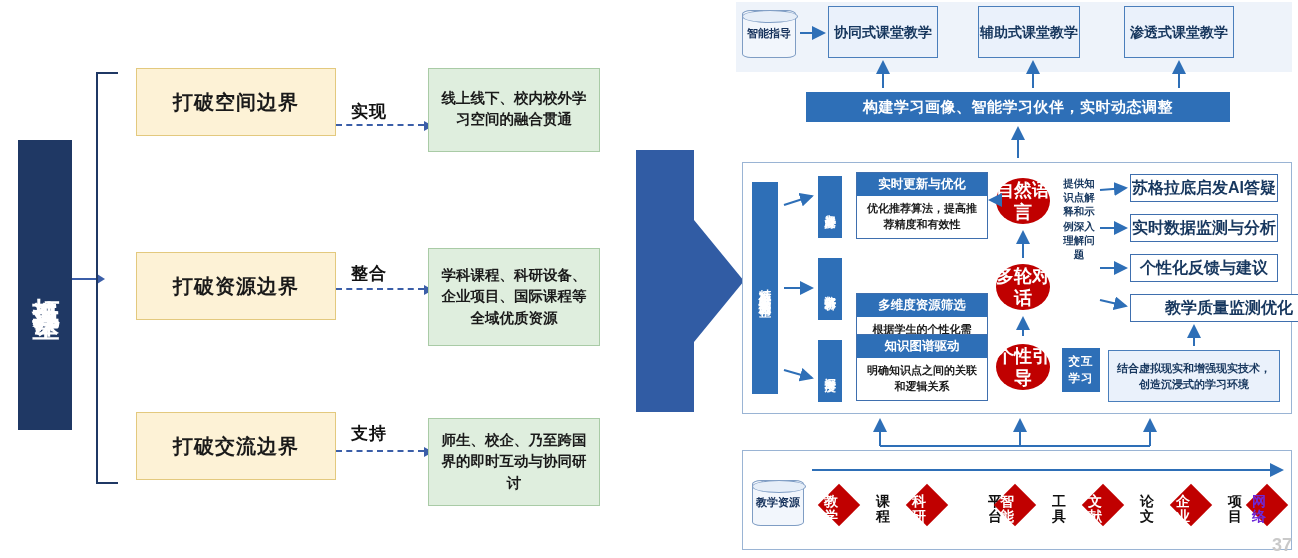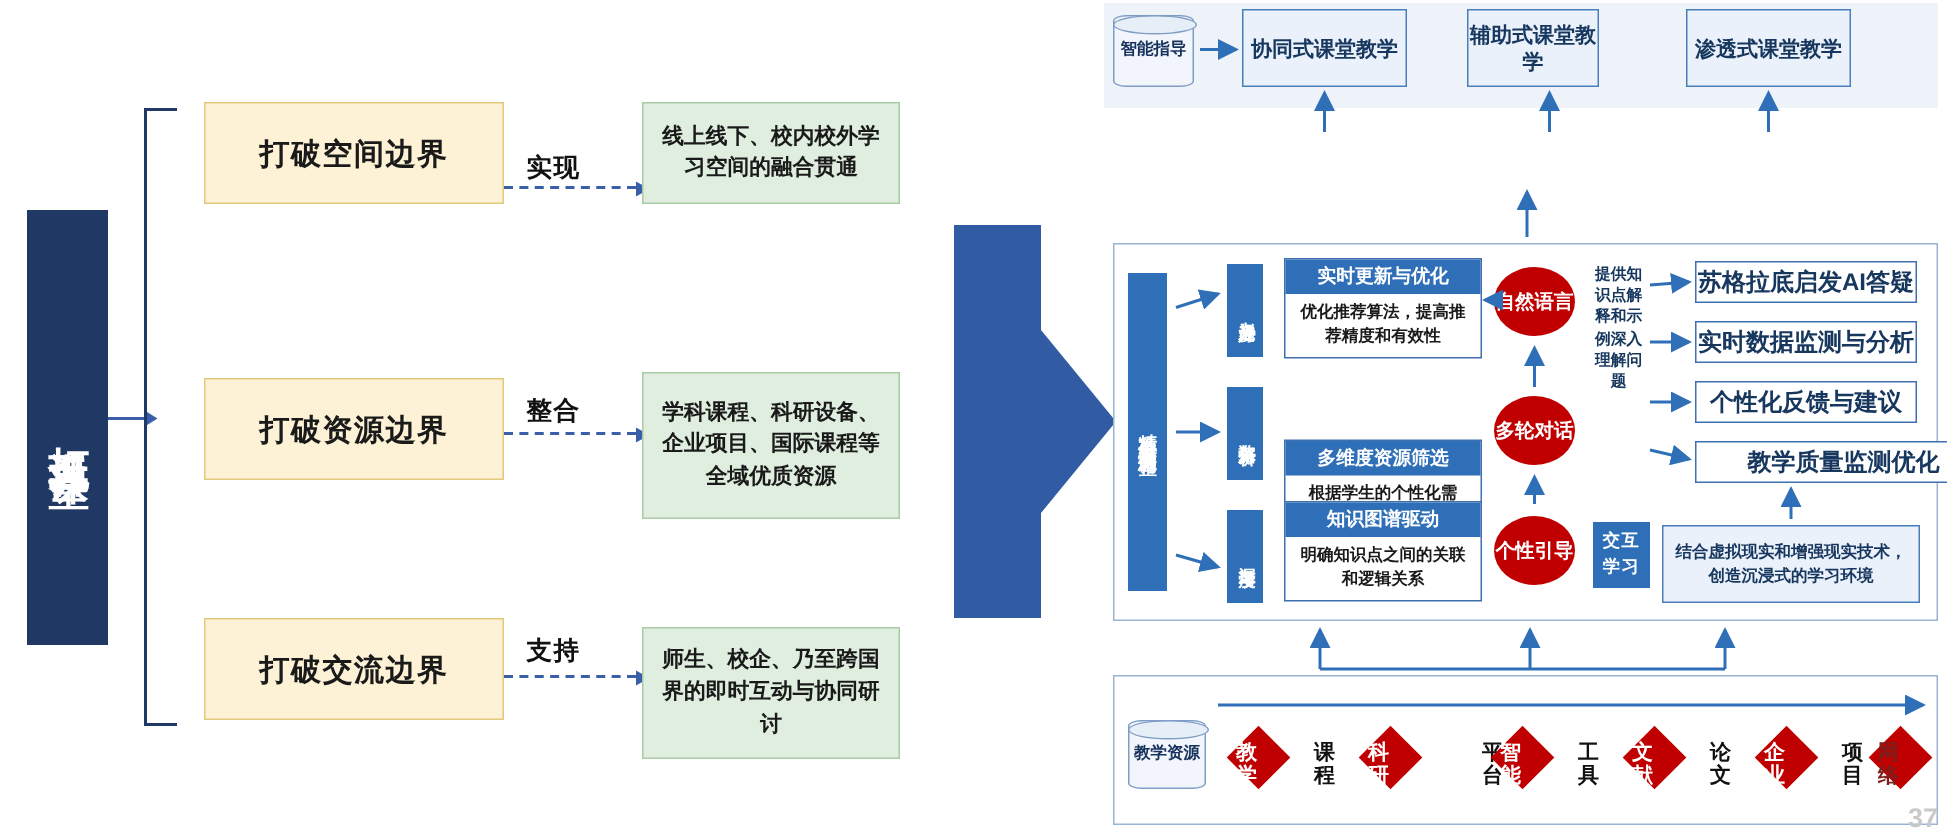--- a/index.html
+++ b/index.html
@@ -181,21 +181,21 @@
     font-size: 11px; color: #1a1a1a; font-weight: bold;
     text-align: center;
     padding: 5px 6px;
     line-height: 1.45;
   }
   .red-ellipse {
     position: absolute;
     background: #c00000; color: #fff;
     border-radius: 50%;
     display: flex; align-items: center; justify-content: center;
-    font-size: 13px; font-weight: bold;
+    font-size: 18px; font-weight: bold;
     text-align: center; line-height: 1.25;
   }
   .plain-text-col {
     position: absolute;
     font-size: 10.5px; font-weight: bold; color: #17375e;
     line-height: 1.35; text-align: center;
   }
   .right-item {
     position: absolute;
     background: #ffffff;
@@ -239,44 +239,45 @@
 
 <div id="root">
 
   <div class="left-title">打造无界课堂</div>
   <div class="arrow-to-bracket"></div>
   <div class="bracket"></div>
 
   <div class="yellow-box" style="left:136px; top:68px;">打破空间边界</div>
   <div class="conn-label" style="left:351px; top:100px;">实现</div>
   <div class="dash-arrow" style="left:336px; top:124px; width:88px;"></div>
-  <div class="green-box" style="left:428px; top:68px; height:68px;">线上线下、校内校外学习空间的融合贯通</div>
+  <div class="green-box" style="left:428px; top:68px; height:84px;font-family:Liberation Mono, monospace;">线上线下、校内校外学习空间的融合贯通</div>
 
   <div class="yellow-box" style="left:136px; top:252px;">打破资源边界</div>
   <div class="conn-label" style="left:351px; top:262px;">整合</div>
   <div class="dash-arrow" style="left:336px; top:288px; width:88px;"></div>
   <div class="green-box" style="left:428px; top:248px; height:98px;">学科课程、科研设备、企业项目、国际课程等全域优质资源</div>
 
   <div class="yellow-box" style="left:136px; top:412px;">打破交流边界</div>
   <div class="conn-label" style="left:351px; top:422px;">支持</div>
   <div class="dash-arrow" style="left:336px; top:450px; width:88px;"></div>
   <div class="green-box" style="left:428px; top:418px; height:88px;">师生、校企、乃至跨国界的即时互动与协同研讨</div>
 
   <svg class="big-arrow" width="112" height="262" viewBox="0 0 112 262">
     <polygon points="0,0 58,0 58,70 108,131 58,192 58,262 0,262 0,0" fill="#1f4e9c" opacity="0.92"></polygon>
   </svg>
 
   <div class="panel-top"></div>
 
   <div class="cylinder" style="left:742px; top:10px; width:54px; height:48px;">智能指导</div>
 
   <div class="blue-card" style="left:828px; top:6px; width:110px; height:52px; font-size:14px;">协同式课堂教学</div>
-  <div class="blue-card" style="left:978px; top:6px; width:88px; height:52px; font-size:14px;">辅助式课堂教学</div>
+  <div class="blue-card" style="left:978px; top:6px; width:102px; height:52px; font-size:14px;">辅助式课堂教学</div>
   <div class="blue-card" style="left:1124px; top:6px; width:110px; height:52px; font-size:14px;">渗透式课堂教学</div>
 
+  <div class="bar-blue" style="left:806px; top:92px; width:424px; height:30px;">构建学习画像、智能学习伙伴，实时动态调整</div>
 
   <div class="panel-mid"></div>
 
   <div class="vstrip" style="left:752px; top:182px; width:26px; height:212px;">精准分析与动态调整</div>
 
   <div class="vstrip-sm" style="left:818px; top:176px; width:24px; height:62px;">兴趣爱好</div>
   <div class="vstrip-sm" style="left:818px; top:258px; width:24px; height:62px;">数据分析</div>
   <div class="vstrip-sm" style="left:818px; top:340px; width:24px; height:62px;">深度学习</div>
 
   <div class="wbox" style="left:856px; top:172px; width:132px;">
@@ -325,21 +326,21 @@
 
   <div class="diamond" style="left:1088px; top:490px;"></div>
   <div class="res-label" style="left:1085px; top:494px; color:#ffffff;">文献</div>
   <div class="res-label" style="left:1137px; top:494px;">论文</div>
 
   <div class="diamond" style="left:1176px; top:490px;"></div>
   <div class="res-label" style="left:1173px; top:494px; color:#ffffff;">企业</div>
   <div class="res-label" style="left:1225px; top:494px;">项目</div>
 
   <div class="diamond" style="left:1252px; top:490px;"></div>
-  <div class="res-label" style="left:1249px; top:494px; color:#7f1d1d;">网络</div>
+  <div class="res-label" style="left:1249px; top:494px; color:#6d28d9;">网络</div>
 
   <svg class="ov" width="1298" height="558">
     <defs>
       <marker id="ah" markerWidth="7" markerHeight="7" refX="6" refY="3.5" orient="auto">
         <polygon points="0,0 7,3.5 0,7" fill="#2e6fb7"></polygon>
       </marker>
     </defs>
     <g stroke="#2e6fb7" stroke-width="2" fill="none" marker-end="url(#ah)">
 
       <path d="M800,33 L824,33"></path>

